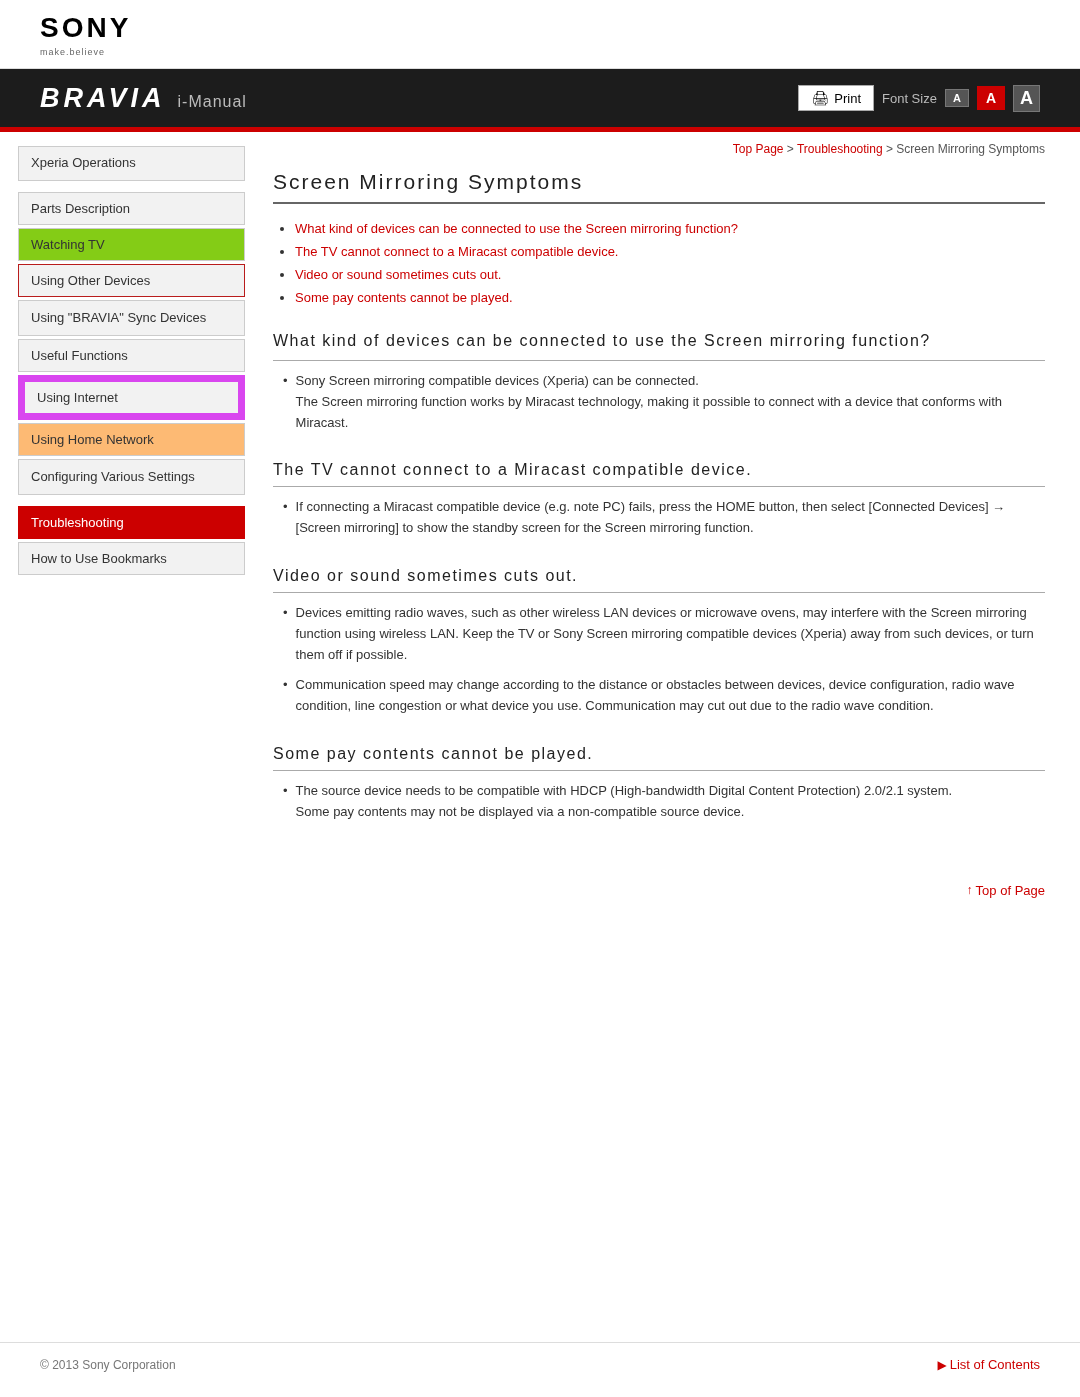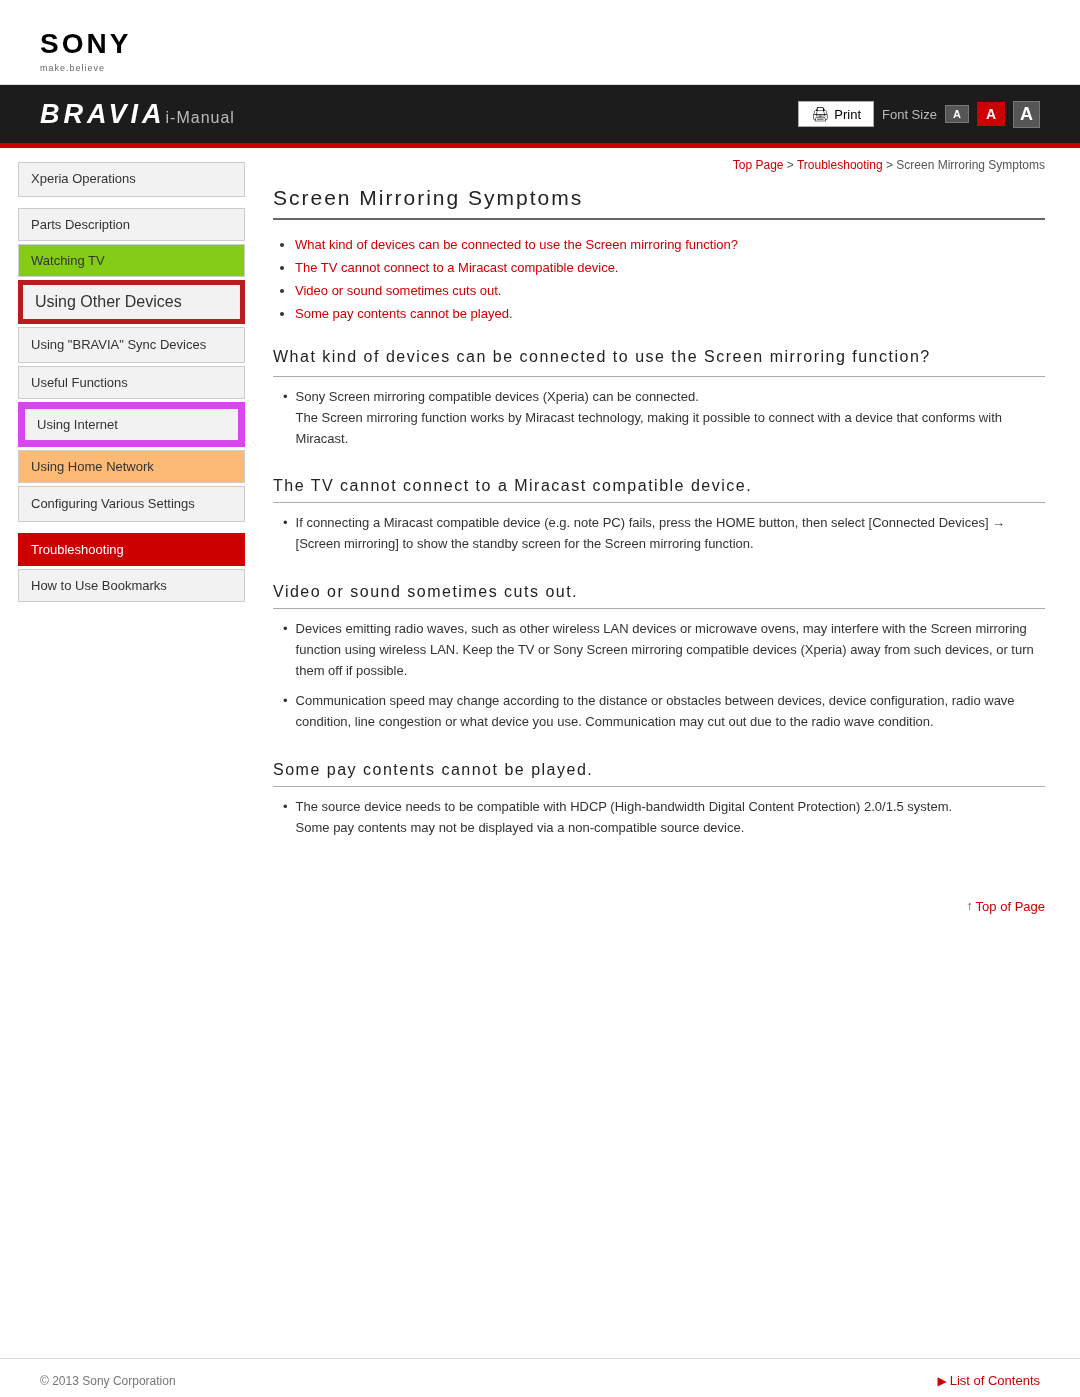--- a/index.html
+++ b/index.html
@@ -1,29 +1,29 @@
 <!DOCTYPE html>
 <html><head>
   <meta charset="utf-8">
   <style>
     * { margin: 0; padding: 0; box-sizing: border-box; }
     body { font-family: Arial, Helvetica, sans-serif; font-size: 14px; color: #333; background: #fff; width: 1080px; min-height: 1397px; position: relative; }
   </style>
 </head>
 <body>
 
-<div style="padding: 14px 40px 10px 40px; border-bottom: 1px solid #ddd; margin-top: 16px;">
+<div style="padding: 14px 40px 10px 40px; border-bottom: 1px solid #ddd;">
   <div>
     <span style="font-size: 28px; font-weight: 900; letter-spacing: 3px; color: #000; line-height: 1; display: block;">SONY</span>
     <span style="font-size: 9px; color: #666; letter-spacing: 1px;">make.believe</span>
   </div>
 </div>
 
 <div style="background: #1c1c1c; height: 58px; display: flex; align-items: center; padding: 0 40px; position: relative;">
-  <div style="display: flex; align-items: baseline; ">
+  <div style="display: flex; align-items: baseline; gap: 12px;">
     <span style="color: #fff; font-size: 27px; font-weight: 900; font-style: italic; letter-spacing: 4px;">BRAVIA</span>
     <span style="color: #bbb; font-size: 16px; letter-spacing: 1px;">i-Manual</span>
   </div>
   <div style="position: absolute; right: 40px; display: flex; align-items: center; gap: 8px;">
     <button style="background: #fff; border: 1px solid #aaa; padding: 4px 12px; font-size: 13px; cursor: pointer; display: flex; align-items: center; gap: 5px;">
       <span style="font-size: 14px;">🖨</span>
       <span>Print</span>
     </button>
     <span style="color: #bbb; font-size: 13px;">Font Size</span>
     <button style="background: #555; border: 1px solid #777; color: #fff; padding: 2px 7px; cursor: pointer; font-size: 11px; font-weight: bold;">A</button>
@@ -33,21 +33,21 @@
 </div>
 <div style="background: #cc0000; height: 5px;"></div>
 
 <div style="display: flex; min-height: 1200px;">
 
   <div style="width: 245px; min-width: 245px; padding: 14px 0 20px 18px;">
     <div style="padding: 8px 12px; margin-bottom: 3px; font-size: 13px; cursor: pointer; border: 1px solid #ccc; background: #f2f2f2; color: #333; line-height: 1.3;">Xperia Operations</div>
     <div style="height: 8px;"></div>
     <div style="padding: 8px 12px; margin-bottom: 3px; font-size: 13px; cursor: pointer; border: 1px solid #ccc; background: #f2f2f2; color: #333;">Parts Description</div>
     <div style="padding: 8px 12px; margin-bottom: 3px; font-size: 13px; cursor: pointer; border: 1px solid #ccc; background: #84cc16; color: #333;">Watching TV</div>
-    <div style="padding: 8px 12px; margin-bottom: 3px; font-size: 16px; cursor: pointer; border: 5px solid #b91c1c; background: #f2f2f2; color: #333;">Using Other Devices</div>
+    <div style="padding: 8px 12px; margin-bottom: 3px; font-size: 13px; cursor: pointer; border: 1px solid #b91c1c; background: #f2f2f2; color: #333;">Using Other Devices</div>
     <div style="padding: 8px 12px; margin-bottom: 3px; font-size: 13px; cursor: pointer; border: 1px solid #ccc; background: #f2f2f2; color: #333; line-height: 1.4;">Using "BRAVIA" Sync Devices</div>
     <div style="padding: 8px 12px; margin-bottom: 3px; font-size: 13px; cursor: pointer; border: 1px solid #ccc; background: #f2f2f2; color: #333;">Useful Functions</div>
     <div style="padding: 8px 12px; margin-bottom: 3px; font-size: 13px; cursor: pointer; border: 7px solid #d946ef; background: #f2f2f2; color: #333;">Using Internet</div>
     <div style="padding: 8px 12px; margin-bottom: 3px; font-size: 13px; cursor: pointer; border: 1px solid #ccc; background: #fdba74; color: #333;">Using Home Network</div>
     <div style="padding: 8px 12px; margin-bottom: 3px; font-size: 13px; cursor: pointer; border: 1px solid #ccc; background: #f2f2f2; color: #333; line-height: 1.4;">Configuring Various Settings</div>
     <div style="height: 8px;"></div>
     <div style="padding: 8px 12px; margin-bottom: 3px; font-size: 13px; cursor: pointer; border: 1px solid #cc0000; background: #cc0000; color: #fff;">Troubleshooting</div>
     <div style="padding: 8px 12px; margin-bottom: 3px; font-size: 13px; cursor: pointer; border: 1px solid #ccc; background: #f2f2f2; color: #333;">How to Use Bookmarks</div>
   </div>
 
@@ -101,21 +101,21 @@
     </div>
     <div style="display: flex; align-items: flex-start; margin-bottom: 10px; font-size: 13px; line-height: 1.6; color: #333; margin-left: 10px;">
       <span style="margin-right: 8px; flex-shrink: 0;">•</span>
       <span>Communication speed may change according to the distance or obstacles between devices, device configuration, radio wave condition, line congestion or what device you use. Communication may cut out due to the radio wave condition.</span>
     </div>
 
     <h2 id="section4" style="font-size: 16px; font-weight: normal; letter-spacing: 1.5px; margin-top: 28px; margin-bottom: 10px; color: #222; border-bottom: 1px solid #aaa; padding-bottom: 7px;">Some pay contents cannot be played.</h2>
     <div style="display: flex; align-items: flex-start; margin-bottom: 4px; font-size: 13px; line-height: 1.6; color: #333; margin-left: 10px;">
       <span style="margin-right: 8px; flex-shrink: 0;">•</span>
       <div>
-        <span>The source device needs to be compatible with HDCP (High-bandwidth Digital Content Protection) 2.0/1.5 system.</span>
+        <span>The source device needs to be compatible with HDCP (High-bandwidth Digital Content Protection) 2.0/2.1 system.</span>
         <br>
         <span>Some pay contents may not be displayed via a non-compatible source device.</span>
       </div>
     </div>
 
     <div style="display: flex; justify-content: flex-end; align-items: center; gap: 20px; margin-top: 50px; padding-top: 10px;">
       <a href="#" style="color: #c00; font-size: 13px; text-decoration: none; display: flex; align-items: center; gap: 3px;">
         <span style="font-size: 12px;">↑</span>
         <span>Top of Page</span>
       </a>

